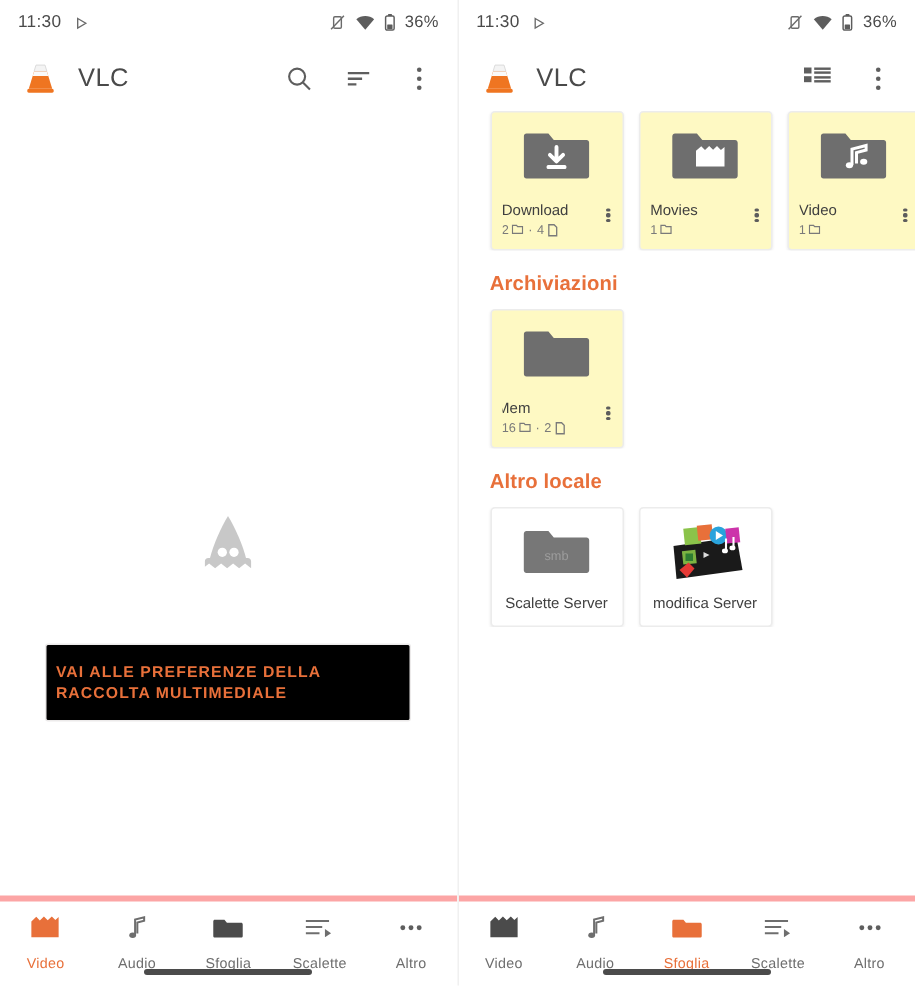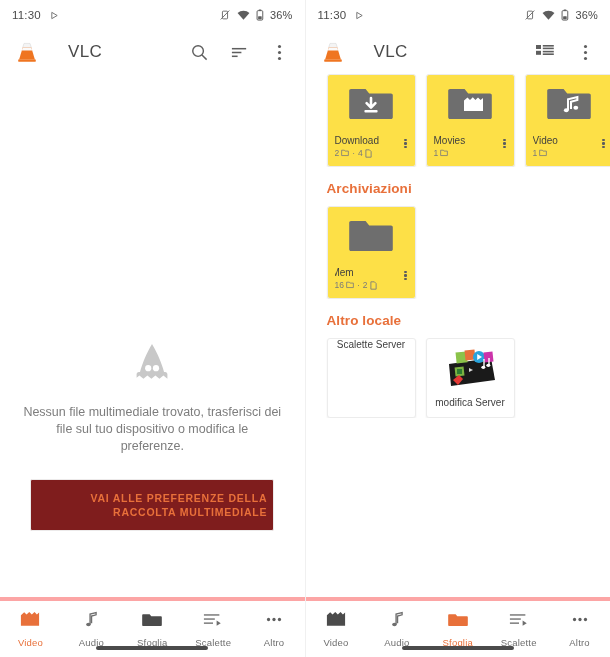--- a/index.html
+++ b/index.html
@@ -33,21 +33,21 @@
   .sb-time{font-size:11.5px;color:#4a4a4a;}
   .sb-pct{font-size:11px;color:#4a4a4a;}
   .ic{display:inline-block;line-height:0;}
 
   
   .appbar{
     height:44px;flex:0 0 44px;
     display:flex;align-items:center;
     padding:0 14px;
   }
-  .brand{display:flex;align-items:center;gap:28px;}
+  .brand{display:flex;align-items:center;gap:12px;}
   .brand-title{font-size:17px;color:#4a4a4a;letter-spacing:.3px;}
   .appbar-actions{margin-left:auto;display:flex;align-items:center;gap:18px;}
   .act{width:22px;height:22px;display:flex;align-items:center;justify-content:center;cursor:pointer;}
 
   
   .content{flex:1 1 auto;position:relative;overflow:hidden;}
 
   
   .empty{
     position:absolute;left:0;right:0;top:268px;
@@ -55,43 +55,43 @@
   }
   .empty-icon{margin-bottom:18px;}
   .empty-text{
     width:258px;text-align:center;
     font-size:12.5px;line-height:17px;color:#7d7d7d;
   }
   .empty-btn{
     margin-top:24px;
     width:230px;
     border:1px solid #eceaea;
-    background:#7f1d1d;
+    background:#000000;
     border-radius:2px;
     padding:11px 6px;
-    text-align:right;
+    text-align:left;
     color:#e8703a;
     font-size:10.5px;line-height:14px;
     font-weight:bold;letter-spacing:.75px;
     cursor:pointer;
   }
 
   
   .browse{padding:0 0 10px 0;}
   .section-head{
     font-size:13.5px;font-weight:bold;color:#e8703a;
     padding:14px 0 10px 21px;letter-spacing:.1px;
   }
   .card-row{
     display:flex;gap:10px;padding-left:21px;
     overflow:hidden;
   }
   .card{
     flex:0 0 87px;width:87px;
-    background:#fde047;
+    background:#fef9c3;
     border:1px solid #ececec;
     border-radius:3px;
     box-shadow:0 1px 2px rgba(0,0,0,.07);
     display:flex;flex-direction:column;
     cursor:pointer;
   }
   .card-thumb{
     height:57px;
     display:flex;align-items:center;justify-content:center;
   }
@@ -236,21 +236,20 @@
     <div class="content">
       <div class="empty">
         <div class="empty-icon">
           <svg width="42" height="40" viewBox="0 0 42 40">
             <path d="M21 2 C26 10 31 22 33 30 H9 C11 22 16 10 21 2 Z" fill="#c8c8c8"></path>
             <circle cx="17.2" cy="26.2" r="3.1" fill="#ffffff"></circle>
             <circle cx="25" cy="26.2" r="3.1" fill="#ffffff"></circle>
             <path d="M8 30 h26 c1.6 0 2.4 1 2.4 2.3 v4.5 l-4-3.2 -4 3.2 -4-3.2 -4 3.2 -4-3.2 -4 3.2 -4-3.2 -2.8 2.2 v-3.5 c0-1.3.8-2.3 2.4-2.3 z" fill="#c8c8c8"></path>
           </svg>
         </div>
-        <div class="empty-text">Nessun file multimediale trovato, trasferisci dei file sul tuo dispositivo o modifica le preferenze.</div>
         <div class="empty-btn">VAI ALLE PREFERENZE DELLA RACCOLTA MULTIMEDIALE</div>
       </div>
     </div>
 
     <div class="bottomnav">
       <div class="nav-item active">
         <span>
           <svg width="20" height="17" viewBox="0 0 22 18">
             <path d="M1 4.4 L4.6 1 L7.2 3.6 L10.2 .8 L13 3.5 L16 .8 L18.6 3.4 L21 1.2 V16 H1 Z" fill="#e8703a"></path>
           </svg>
@@ -495,20 +494,26 @@
                   </div>
                 </div>
             </div>
           </div>
         </div>
 
         <div class="section-head">Altro locale</div>
         <div class="card-row">
 
           <div class="netcard">
+            <div class="netcard-thumb">
+              <svg width="46" height="38" viewBox="0 0 46 38">
+                <path d="M3 5 h14.6 l3.6 4.4 h21.8 c1 0 1.8 .8 1.8 1.8 v20 c0 1-.8 1.8-1.8 1.8 H3 c-1 0-1.8-.8-1.8-1.8 V6.8 C1.2 5.8 2 5 3 5 z" fill="#777777"></path>
+                <text x="23" y="24.5" font-family="Liberation Sans, sans-serif" font-size="8.5" fill="#9d9d9d" text-anchor="middle">smb</text>
+              </svg>
+            </div>
             <div class="netcard-title">Scalette Server</div>
           </div>
 
           <div class="netcard">
             <div class="netcard-thumb">
               <svg width="62" height="44" viewBox="0 0 62 44">
                 <path d="M10 18 L52 12 L56 34 L12 40 Z" fill="#1a1a1a"></path>
                 <rect x="17" y="6" width="11" height="11" fill="#8bc34a" transform="rotate(-6 22 11)"></rect>
                 <rect x="26" y="4" width="10" height="10" fill="#e8703a" transform="rotate(-6 31 9)"></rect>
                 <circle cx="40" cy="11" r="6" fill="#29a3dc"></circle>

